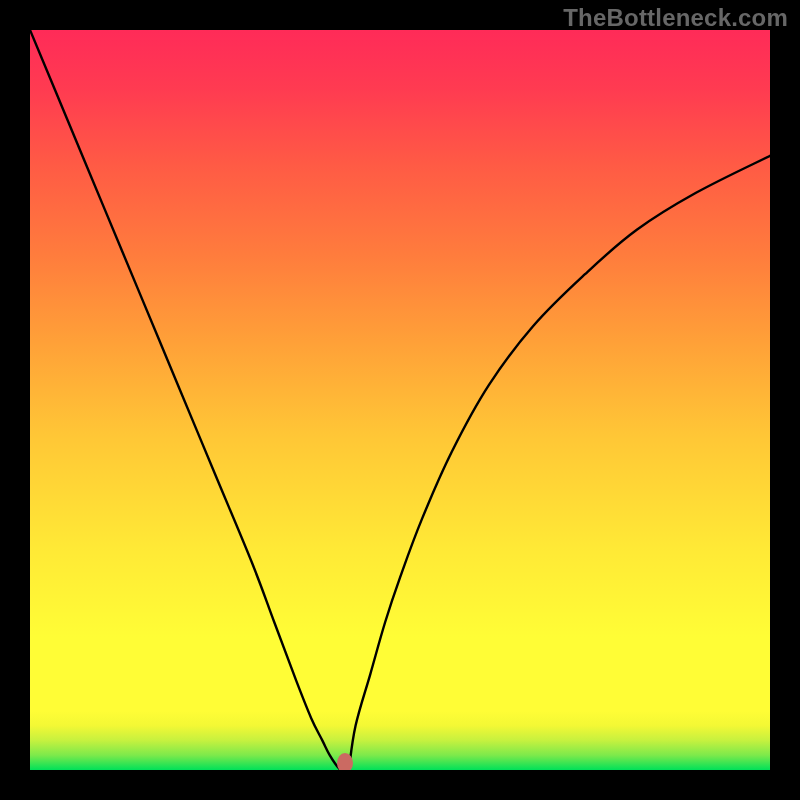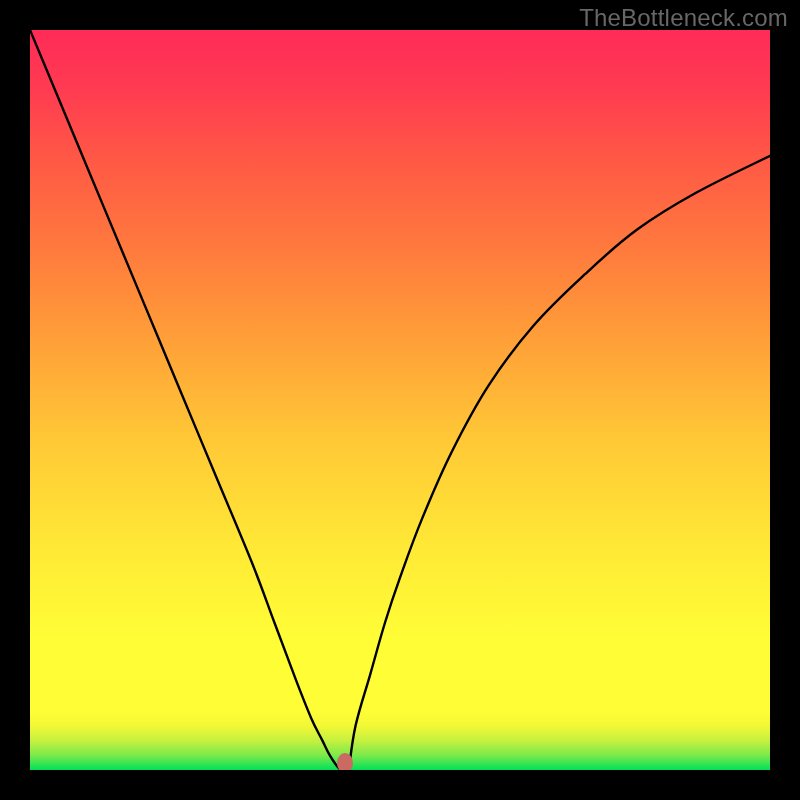--- a/index.html
+++ b/index.html
@@ -16,21 +16,21 @@
     width: 800px;
     height: 800px;
     background: #000;
   }
   .watermark {
     position: absolute;
     top: 4px;
     right: 12px;
     color: #676767;
     font-size: 24px;
-    font-weight: 400;
+    font-weight: 700;
     letter-spacing: 0.2px;
     z-index: 10;
     user-select: none;
   }
   .plot-area {
     position: absolute;
     left: 30px;
     top: 30px;
     width: 740px;
     height: 740px;

